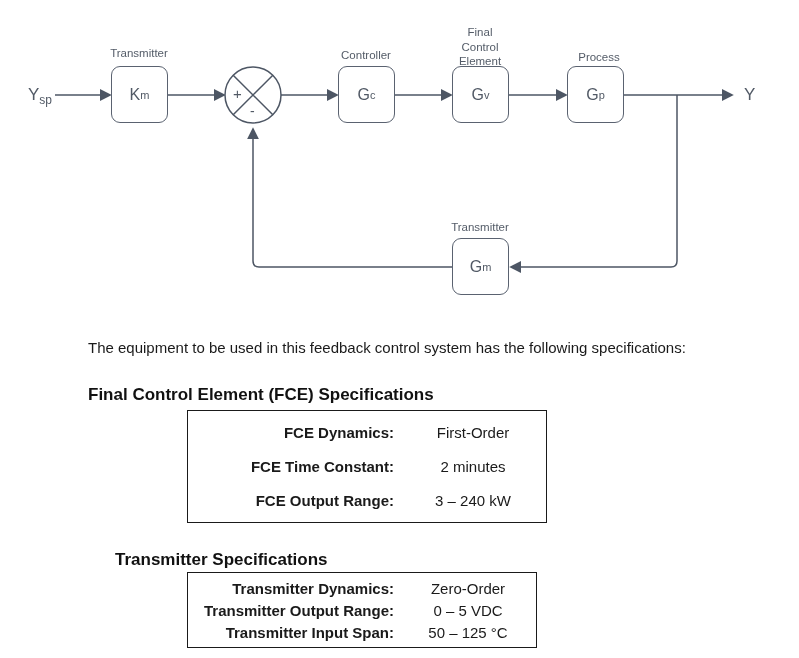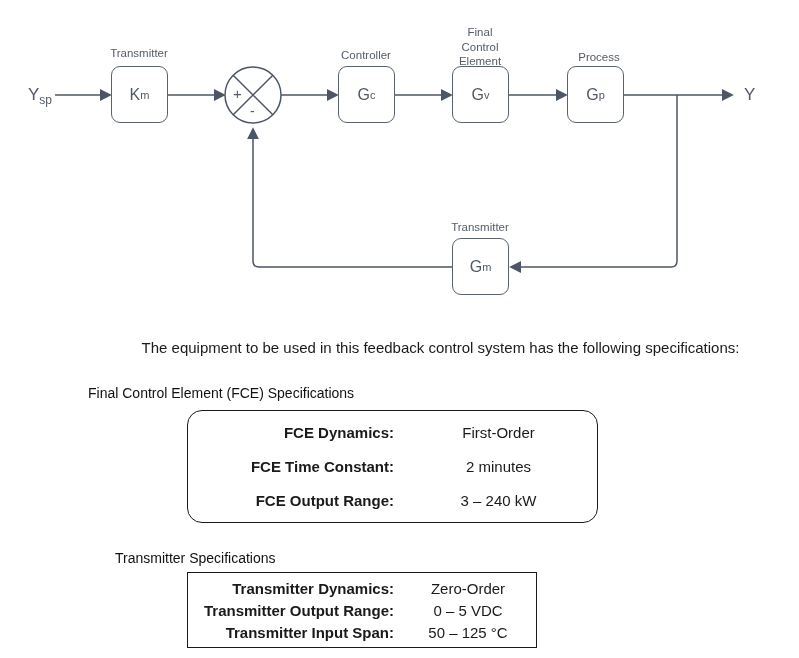--- a/index.html
+++ b/index.html
@@ -42,33 +42,33 @@
   }
   .io-label sub { font-size:12px; }
   .lab-ysp { left:28px; top:85px; }
   .lab-y   { left:744px; top:85px; }
   .sum-sign { position:absolute; color:#525a66; }
   .sign-plus  { left:233px; top:85px; font-size:15px; }
   .sign-minus { left:250px; top:103px; font-size:14px; }
   
   .intro {
     position:absolute; left:88px; top:339px; width:705px;
-    font-size:15px; color:#1a1a1a;text-align:center;
+    font-size:15px; color:#1a1a1a;
   }
   .sec-heading {
-    position:absolute; font-size:14px; font-weight:normal; color:#111;
+    position:absolute; font-size:17px; font-weight:bold; color:#111;
   }
   .head-fce   { left:88px; top:385px; }
   .head-trans { left:88px; top:550px;margin-left:27px; }
   .spec-table {
     position:absolute; border:1.5px solid #1a1a1a; background:#fff;
     display:flex; flex-direction:column; justify-content:space-around;
     padding:4px 0;
   }
-  .tbl-fce   { left:187px; top:410px; width:411px; height:113px;border-radius:15px; }
+  .tbl-fce   { left:187px; top:410px; width:360px; height:113px; }
   .tbl-trans { left:187px; top:572px; width:350px; height:76px; }
   .spec-row { display:flex; align-items:center; font-size:15px; }
   .spec-label { width:212px; text-align:right; font-weight:bold; padding-right:6px; }
   .spec-value { flex:1; text-align:center; }
 </style>
 </head>
 <body>
 
 <div class="page">
 

